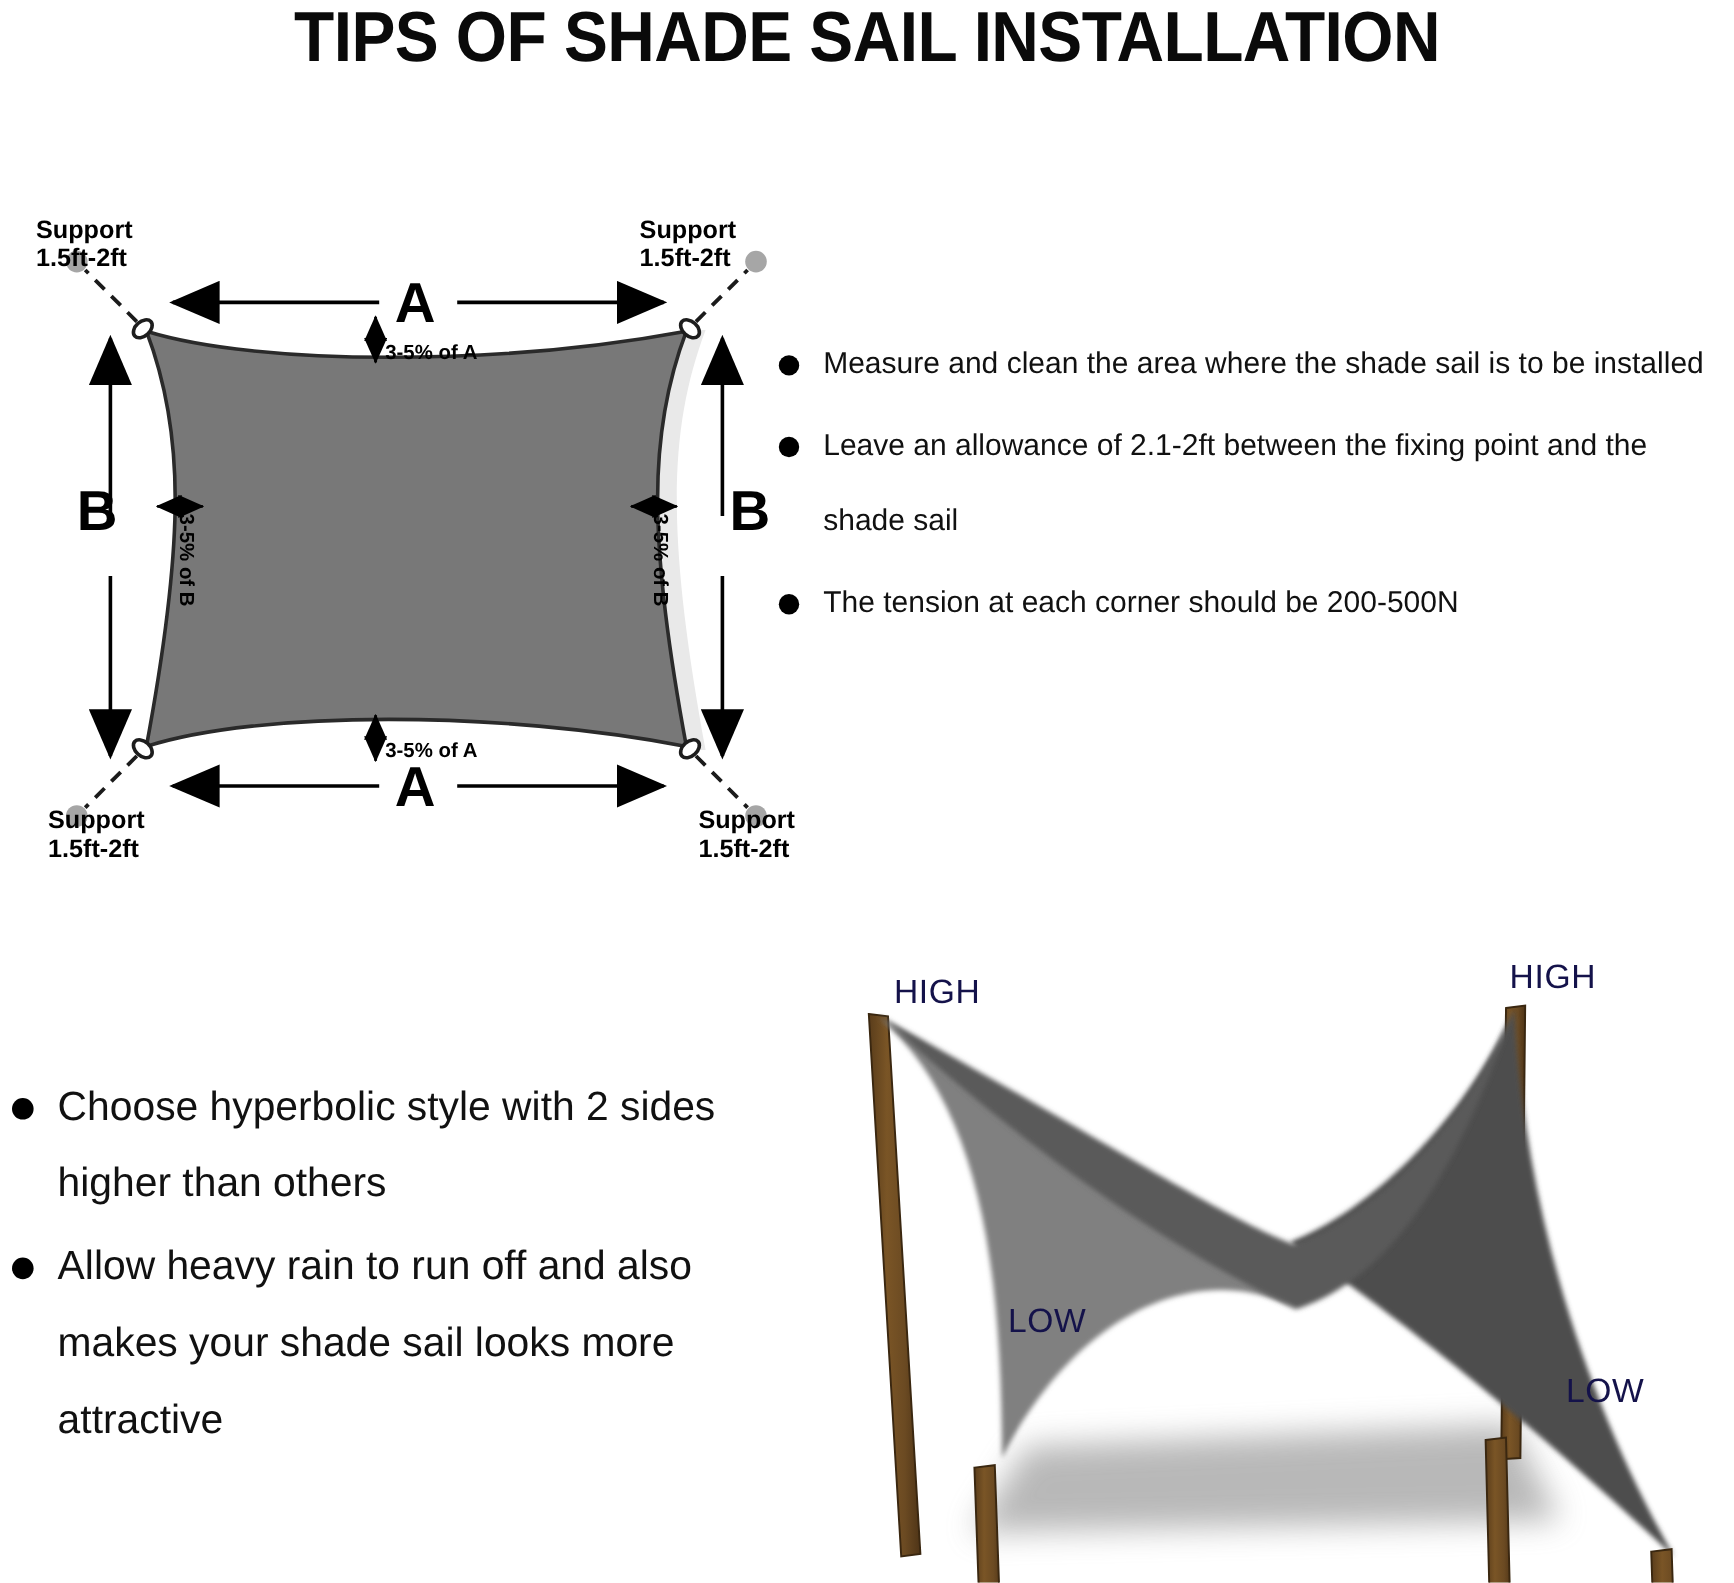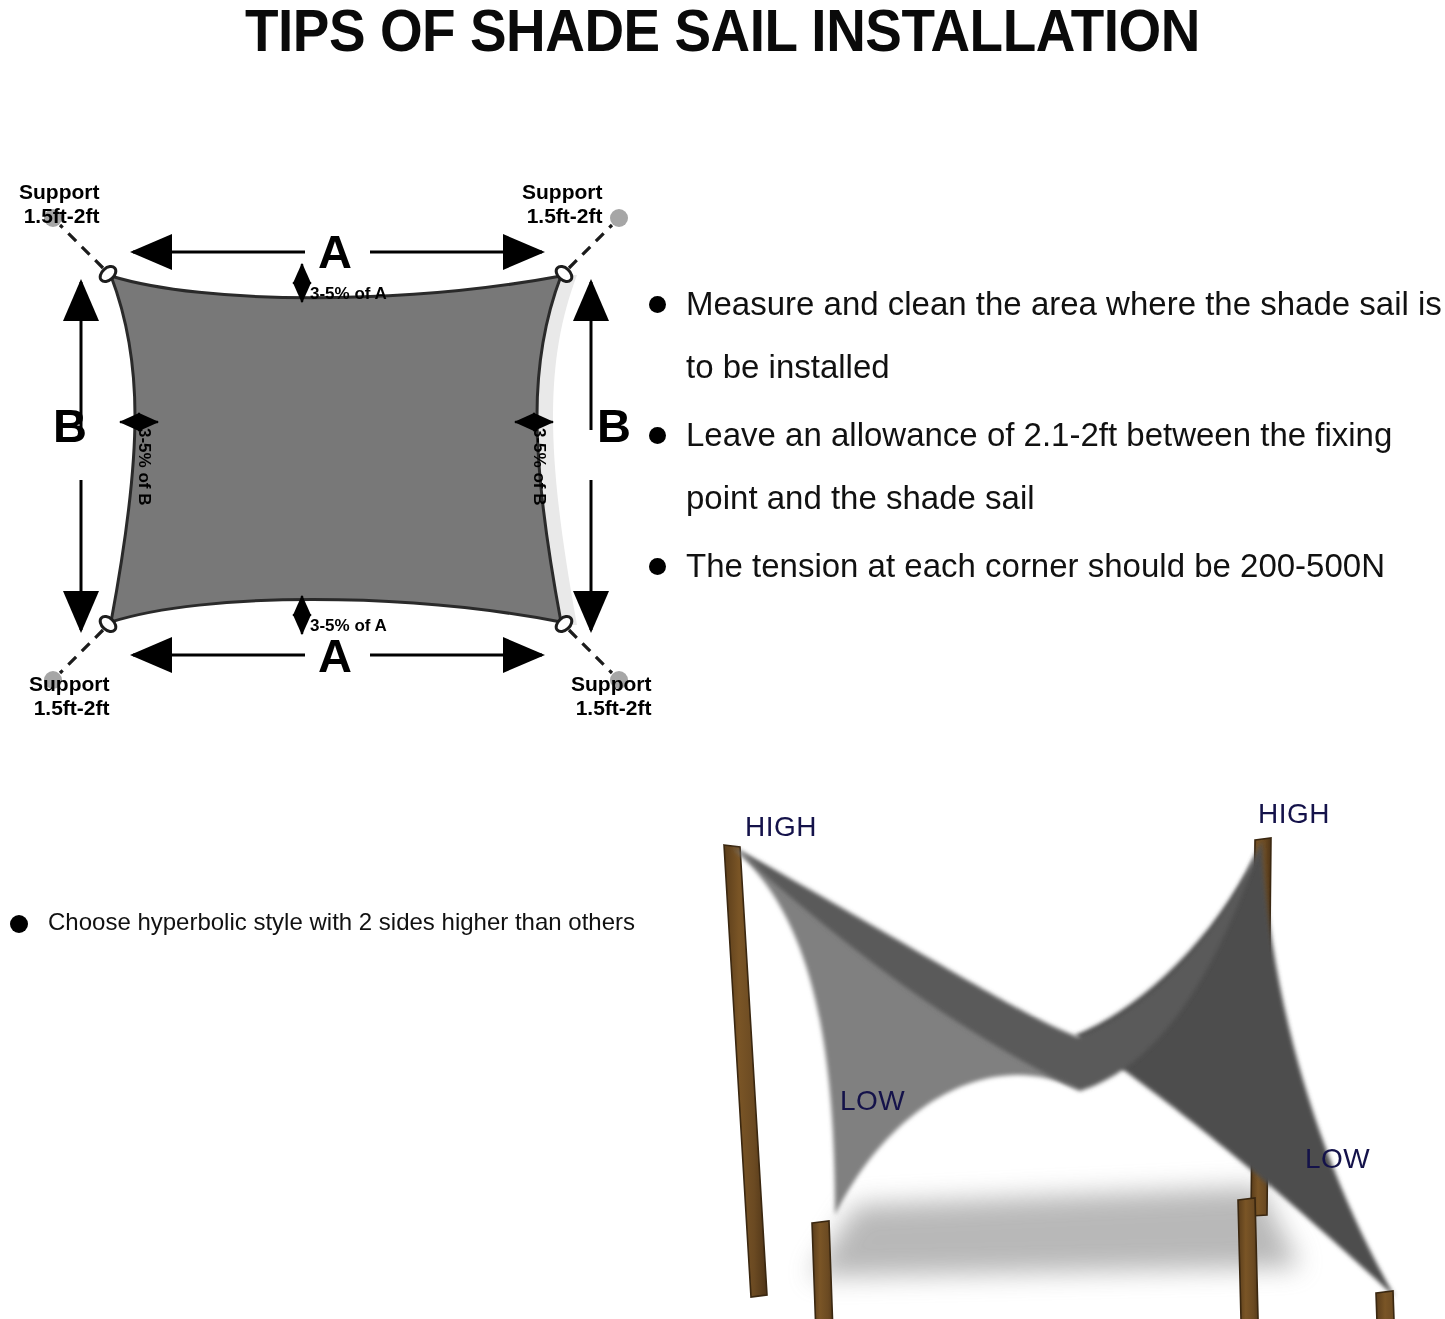--- a/index.html
+++ b/index.html
@@ -30,25 +30,24 @@
     line-height: 70px;
     color: #0a0a0a;
     transform: scaleX(0.93);
     transform-origin: 50% 50%;
     white-space: nowrap;
   }
 
   
   #diagram-rect {
     position: absolute;
-    left: 5px;
+    left: 16px;
     top: 160;
     width: 660px;
     height: 560px;
-    text-align: right;
   }
   #diagram-rect svg { display: block; }
 
   .dim-label {
     position: absolute;
     font-family: "Liberation Sans", sans-serif;
     font-weight: bold;
     color: #000;
     white-space: nowrap;
     line-height: 1.12;
@@ -93,35 +92,35 @@
     background: #000;
     border-radius: 50%;
   }
 
   #bullets-right {
     left: 640px;
     top: 272px;
     width: 805px;
   }
   #bullets-right li {
-    font-size: 33px;
+    font-size: 25px;
     line-height: 63px;
   }
   #bullets-right li::before {
     width: 17px; height: 17px;
     top: 24px;
   }
 
   #bullets-bottom-left {
     left: 0px;
     top: 890px;
     width: 640px;
   }
   #bullets-bottom-left li {
-    font-size: 24px;
+    font-size: 34px;
     line-height: 64px;
     padding-left: 48px;
   }
   #bullets-bottom-left li::before {
     width: 18px; height: 18px;
     top: 25px;
     left: 10px;
   }
 
   
@@ -259,20 +258,21 @@
 </div>
 
 <ul class="bullet-list" id="bullets-right">
   <li>Measure and clean the area where the shade sail is to be installed</li>
   <li>Leave an allowance of 2.1-2ft between the fixing point and the shade sail</li>
   <li>The tension at each corner should be 200-500N</li>
 </ul>
 
 <ul class="bullet-list" id="bullets-bottom-left">
   <li>Choose hyperbolic style with 2 sides higher than others</li>
+  <li>Allow heavy rain to run off and also makes your shade sail looks more attractive</li>
 </ul>
 
 <div id="diagram-hyper">
 
   <svg width="785" height="534" viewBox="0 0 785 534">
     <defs>
       <linearGradient id="woodGrad" x1="0" y1="0" x2="1" y2="0">
         <stop offset="0%" stop-color="#5a3d1b"></stop>
         <stop offset="35%" stop-color="#7a5526"></stop>
         <stop offset="70%" stop-color="#6b4a22"></stop>

